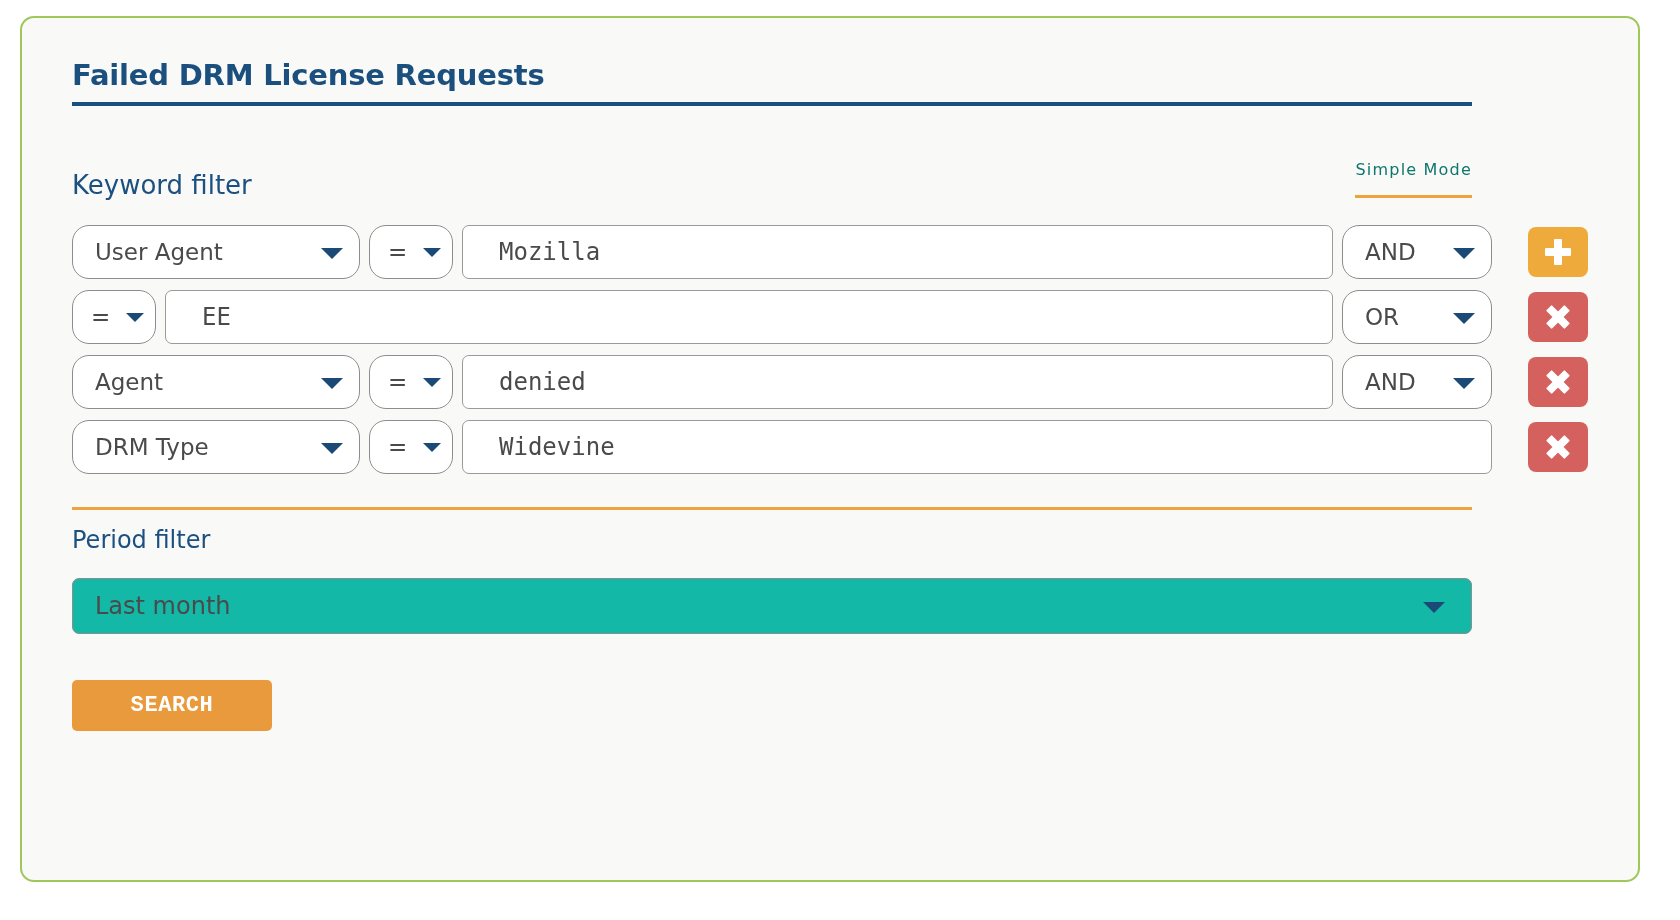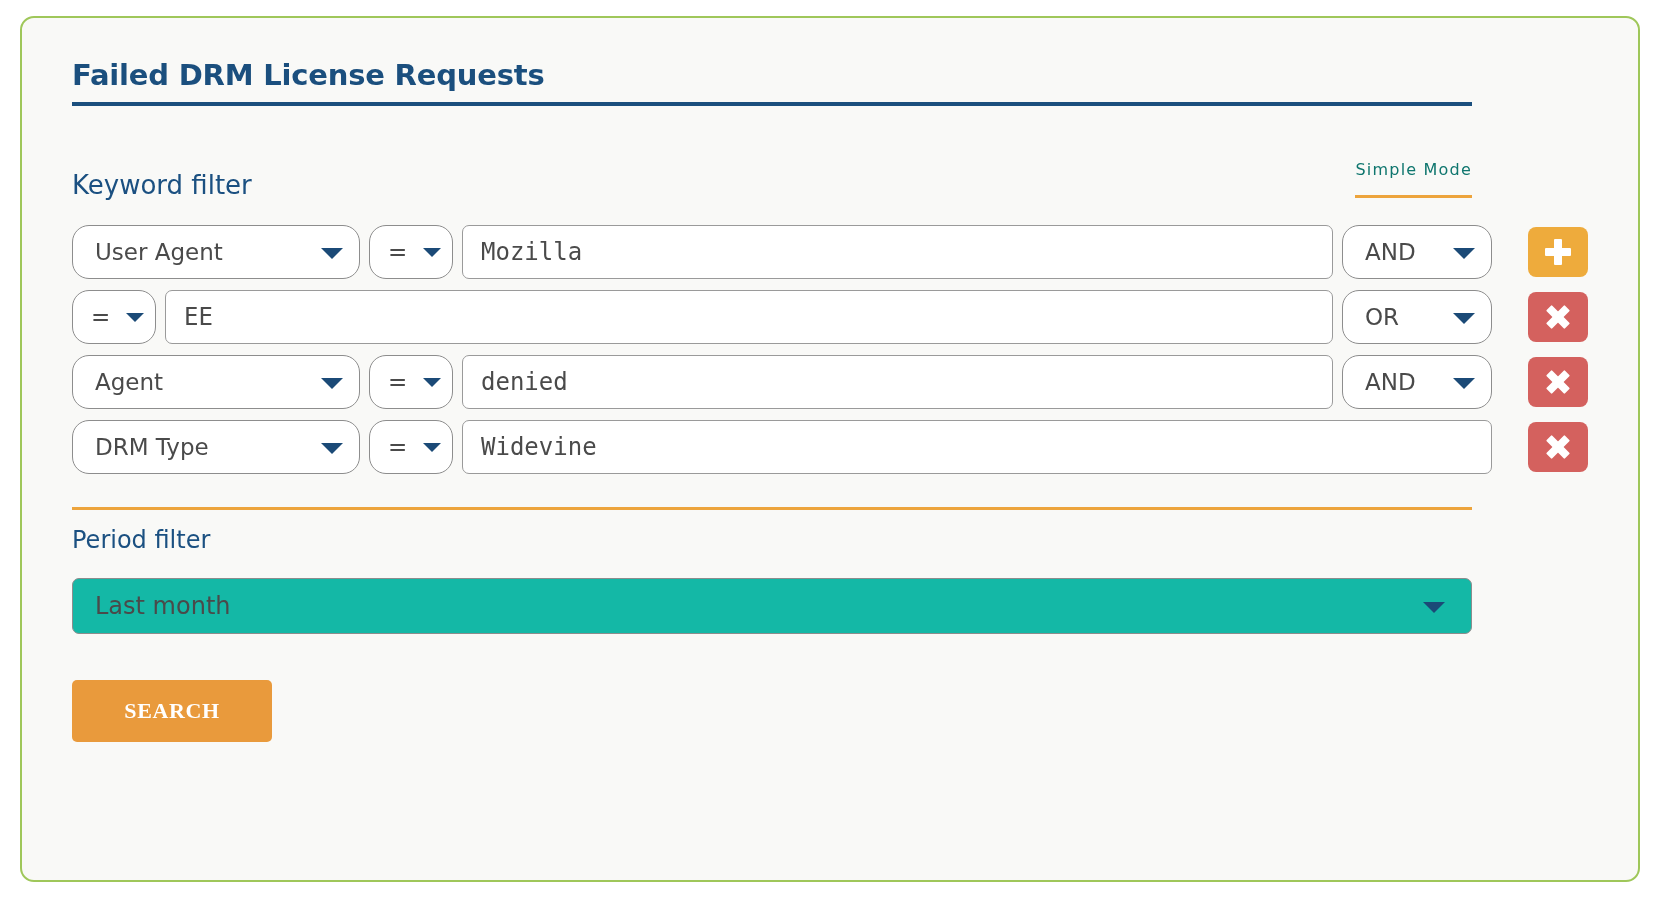--- a/index.html
+++ b/index.html
@@ -112,20 +112,21 @@
   .value-input {
     box-sizing: border-box;
     height: 54px;
     background: #ffffff;
     border: 1.6px solid #9a9a9a;
     border-radius: 7px;
     display: flex;
     align-items: center;
     flex: 1 1 auto;
     cursor: text;
+    padding-left: 18px;
   }
   .value-input .val-text {
     font-family: "DejaVu Sans Mono", monospace;
     font-size: 24px;
     color: #4a4a4a;
     padding-left: 18px;
   }
 
   .caret {
     position: absolute;
@@ -205,26 +206,26 @@
     position: relative;
     cursor: pointer;
   }
   .period-select .ctl-text { font-size: 24px; }
   .period-select .caret { right: 26px; }
 
   
   .search-btn {
     margin-top: 46px;
     width: 200px;
-    height: 62px;
+    height: 51px;
     background: #e99a3c;
     border: none;
     border-radius: 5px;
     color: #ffffff;
-    font-family: Liberation Serif, serif;
+    font-family: Liberation Mono, monospace;
     font-size: 22px;
     font-weight: bold;
     letter-spacing: 0.6px;
     cursor: pointer;
     padding-left: 6px;
   }
 </style>
 </head>
 <body>
 

